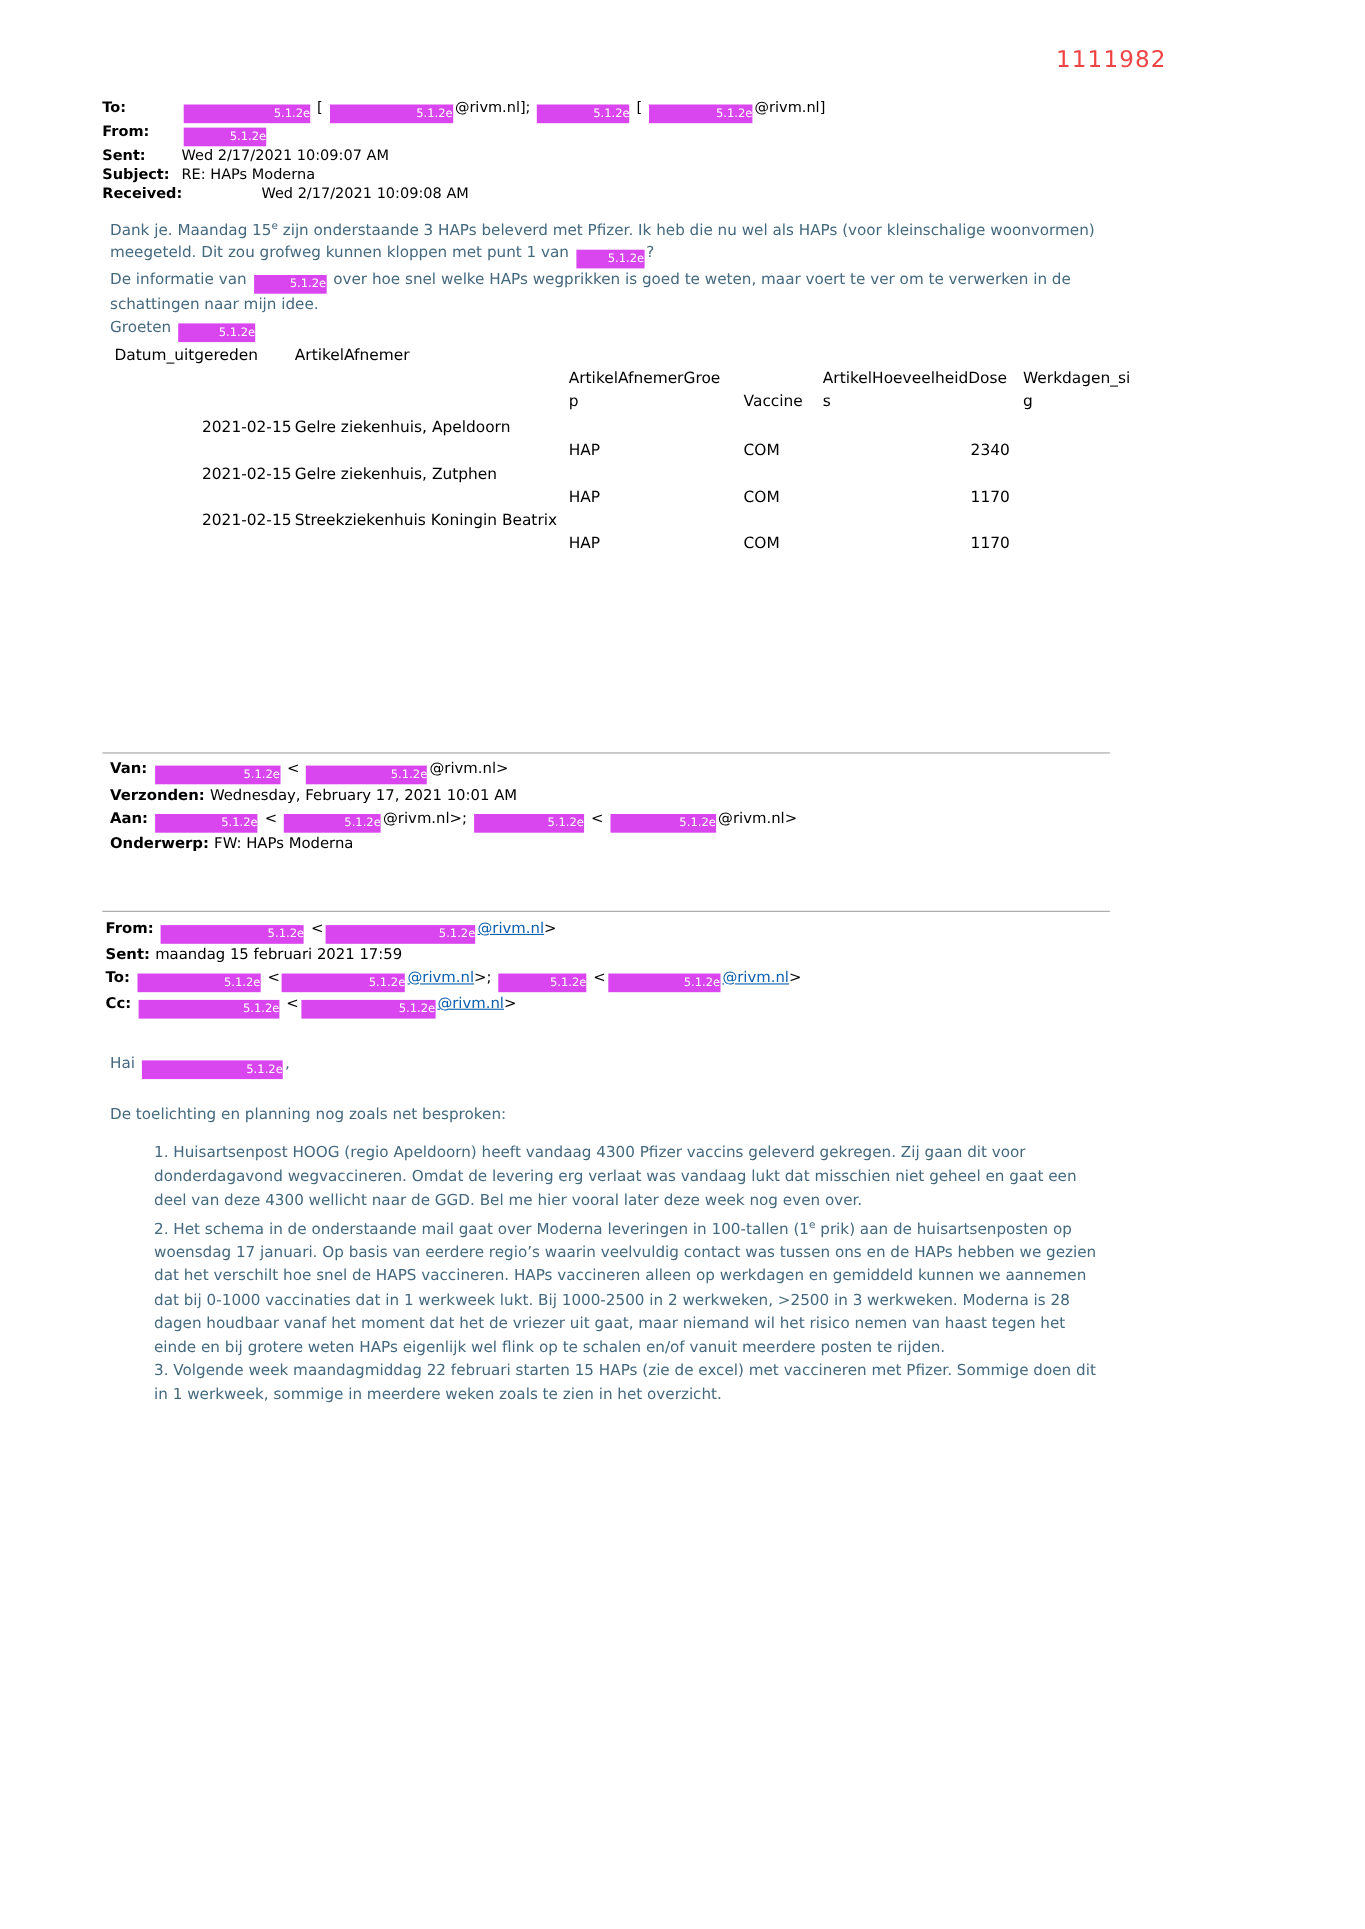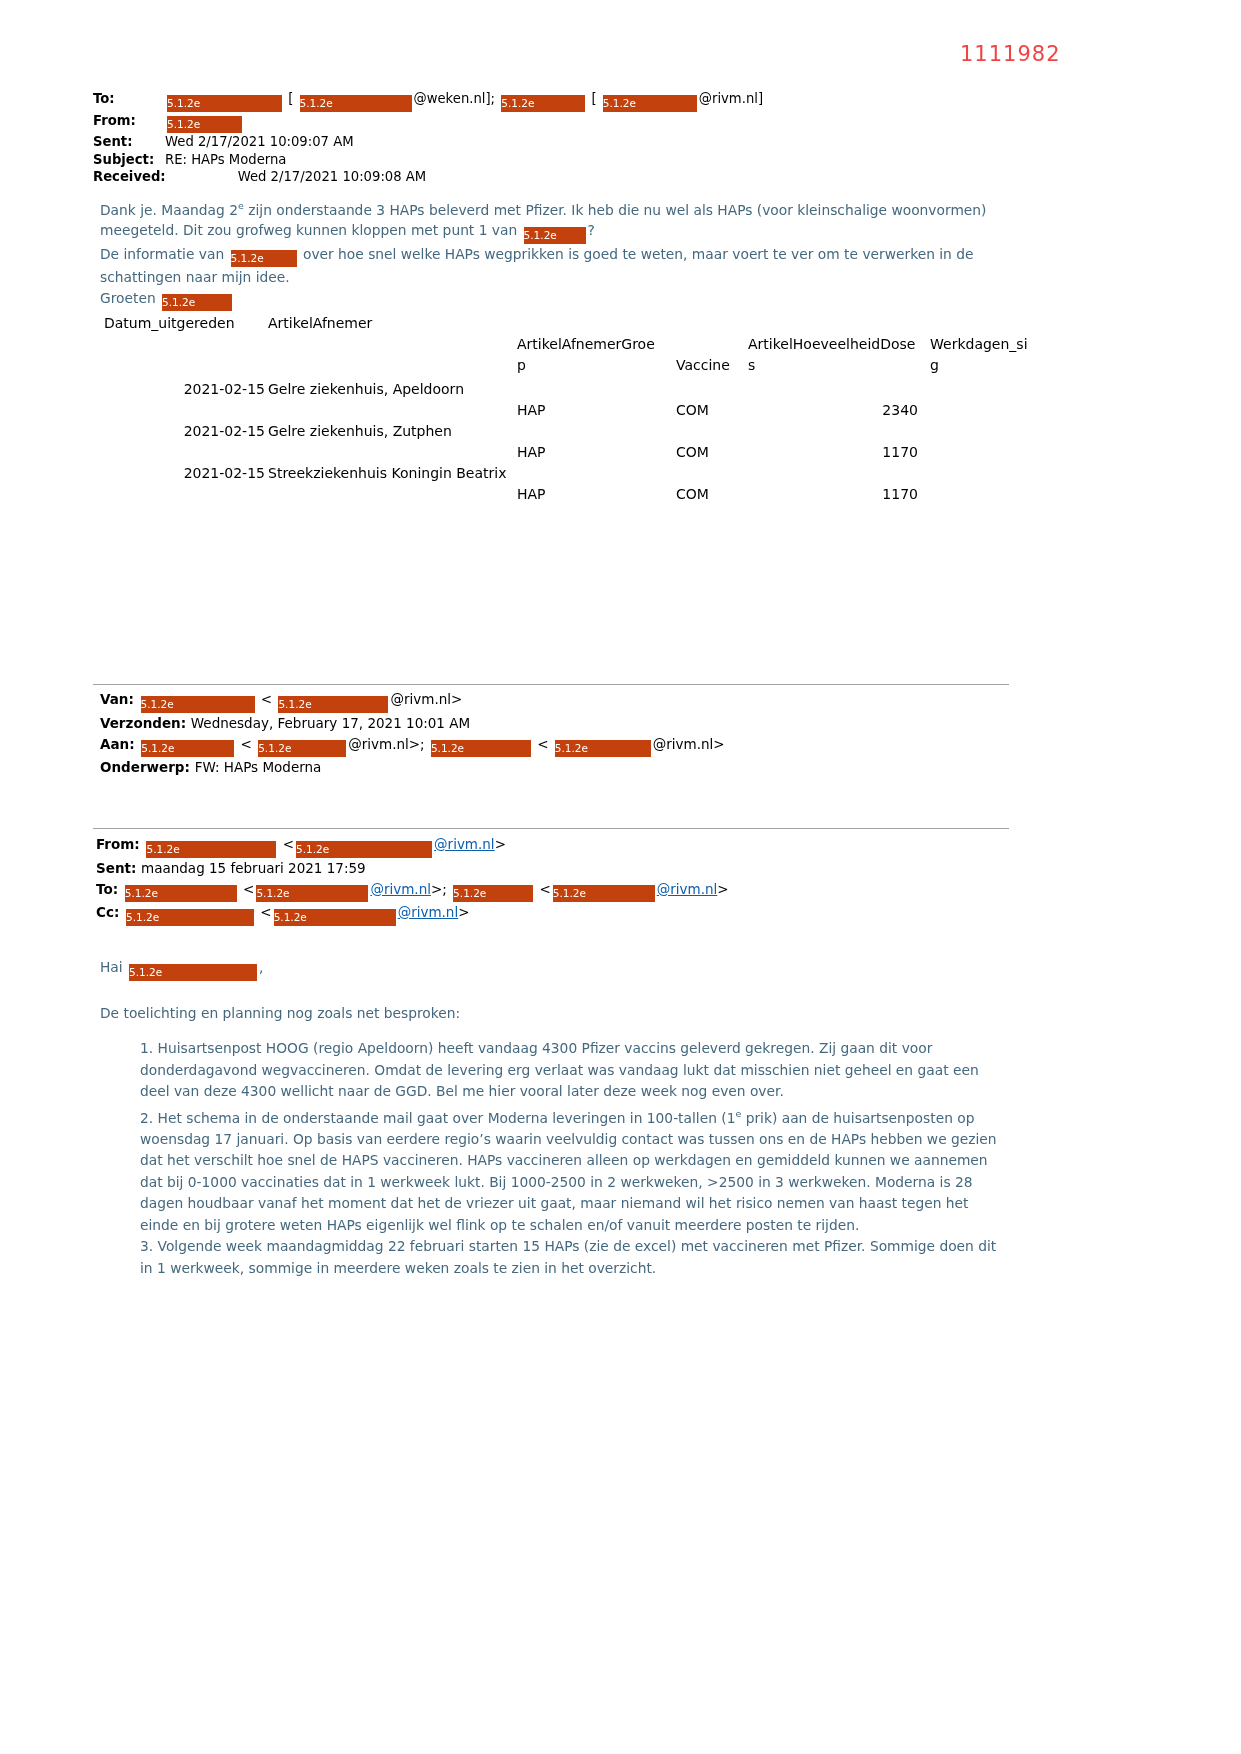--- a/index.html
+++ b/index.html
@@ -12,23 +12,23 @@
   .docnum { font-size:21px; letter-spacing:1px; color:#ef4444; }
 
   
   .hdr1 { font-size:13.2px; line-height:17.6px; }
   .hdr1 .row { display:flex; align-items:baseline; }
   .hdr1 .lbl { font-weight:bold; flex:0 0 72px; }
   .hdr1 .indent { margin-left:72px; }
 
   
   .redact {
-    display:inline-block; background:#c2410c; color:#fff;
+    display:inline-block; background:#d946ef; color:#fff;
     font-size:10.5px; font-weight:normal; height:17px; line-height:17px;
-    text-align:left; vertical-align:-3.5px; margin:0 2px;
+    text-align:right; vertical-align:-3.5px; margin:0 2px;
   }
   sup { font-size:9.5px; }
 
   
   .body-text { color:#44687e; font-size:13.8px; line-height:20.5px; }
   .body-text p { margin:0; }
 
   
   .tbl { font-size:14px; line-height:21px; color:#000; }
   .tr { display:flex; align-items:flex-start; }
@@ -59,42 +59,42 @@
 </head>
 <body>
 
 <div>
 
   <div class="abs docnum" style="left:960px; top:42px;">1111982</div>
 
   <div class="abs hdr1" style="left:93px; top:90px; width:920px;">
     <div class="row">
       <span class="lbl">To:</span>
-      <span><span class="redact" style="width: 115px;">5.1.2e</span><span> [ </span><span class="redact" style="width: 112px;">5.1.2e</span><span>@weken.nl]; </span><span class="redact" style="width: 84px;">5.1.2e</span><span> [ </span><span class="redact" style="width: 94px;">5.1.2e</span><span>@rivm.nl]</span></span>
+      <span><span class="redact" style="width: 115px;">5.1.2e</span><span> [ </span><span class="redact" style="width: 112px;">5.1.2e</span><span>@rivm.nl]; </span><span class="redact" style="width: 84px;">5.1.2e</span><span> [ </span><span class="redact" style="width: 94px;">5.1.2e</span><span>@rivm.nl]</span></span>
     </div>
     <div class="row">
       <span class="lbl">From:</span>
       <span><span class="redact" style="width: 75px;">5.1.2e</span></span>
     </div>
     <div class="row">
       <span class="lbl">Sent:</span>
       <span>Wed 2/17/2021 10:09:07 AM</span>
     </div>
     <div class="row">
       <span class="lbl">Subject:</span>
       <span>RE: HAPs Moderna</span>
     </div>
     <div class="row">
       <span class="lbl">Received:</span>
       <span class="indent">Wed 2/17/2021 10:09:08 AM</span>
     </div>
   </div>
 
   <div class="abs body-text" style="left:100px; top:196px; width:912px;">
-    <p><span>Dank je. Maandag 2</span><sup>e</sup><span> zijn onderstaande 3 HAPs beleverd met Pfizer. Ik heb die nu wel als HAPs (voor kleinschalige woonvormen) meegeteld. Dit zou grofweg kunnen kloppen met punt 1 van </span><span class="redact" style="width: 62px;">5.1.2e</span><span>?</span></p>
+    <p><span>Dank je. Maandag 15</span><sup>e</sup><span> zijn onderstaande 3 HAPs beleverd met Pfizer. Ik heb die nu wel als HAPs (voor kleinschalige woonvormen) meegeteld. Dit zou grofweg kunnen kloppen met punt 1 van </span><span class="redact" style="width: 62px;">5.1.2e</span><span>?</span></p>
     <p><span>De informatie van </span><span class="redact" style="width: 66px;">5.1.2e</span><span> over hoe snel welke HAPs wegprikken is goed te weten, maar voert te ver om te verwerken in de schattingen naar mijn idee.</span></p>
     <p><span>Groeten </span><span class="redact" style="width: 70px;">5.1.2e</span></p>
   </div>
 
   <div class="abs tbl" style="left:104px; top:313px; width:935px;">
     <div class="tr thead">
       <div class="c c1 h">Datum_uitgereden</div>
       <div class="c c2 h">ArtikelAfnemer</div>
       <div class="c c3 h mt21">ArtikelAfnemerGroe
 p</div>

